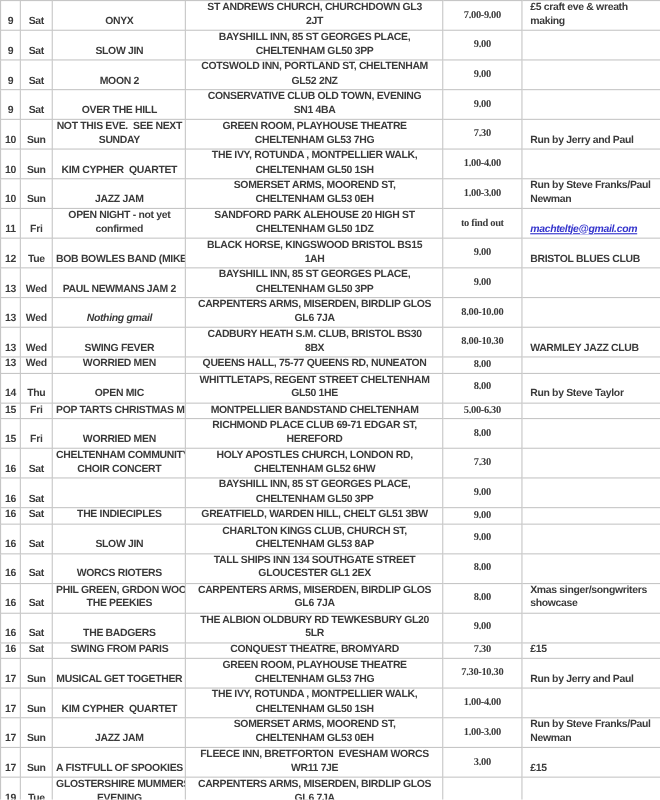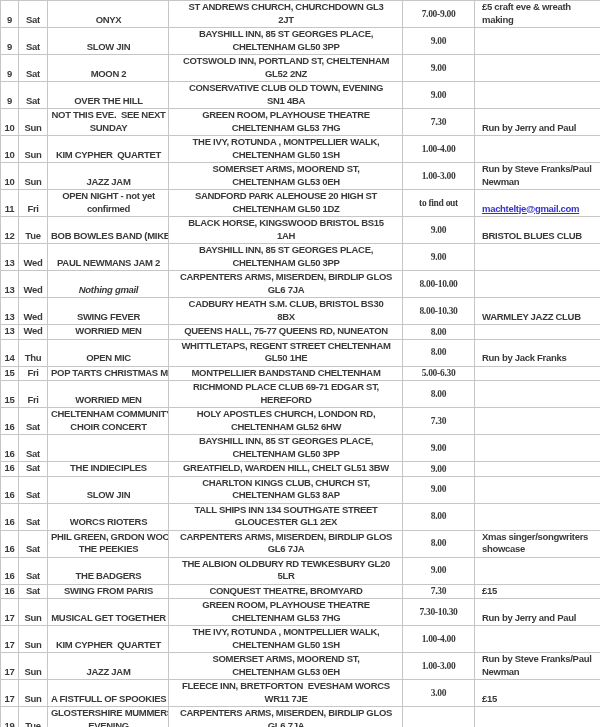--- a/index.html
+++ b/index.html
@@ -24,21 +24,21 @@
   }
   tr.tall{height:26.5px;}
   tr.short{height:14px;}
   td.c-date{text-align:center;padding:0 1px 1px 1px;}
   td.c-day{text-align:center;padding:0 1px 1px 1px;}
   td.c-event{text-align:center;}
   td.c-venue{text-align:center;}
   td.c-time{text-align:center;vertical-align:middle;padding:0 1px;font-family:Liberation Serif, serif;}
   td.c-note{text-align:left;padding-left:7px;margin-left:22px;}
   td.italic{font-style:italic;}
-  a.email{color:var(--link,#3333cc);text-decoration:underline;cursor:pointer;}
+  a.email{color:var(--link,#3333cc);text-decoration:underline;cursor:pointer;font-style:italic;}
 </style>
 </head>
 <body>
 
 <div class="sheet" style="--bg: #ffffff; --text: #3a3a3a; --border: #c6c6c6; --link: #3333cc;">
   <table>
     <colgroup>
       <col style="width:18px">
       <col style="width:29px">
       <col style="width:121px">
@@ -167,21 +167,21 @@
           <td class="c-time">8.00</td>
           <td class="c-note"></td>
         </tr>
         <tr class="tall">
           <td class="c-date">14</td>
           <td class="c-day">Thu</td>
           <td class="c-event">OPEN MIC</td>
           <td class="c-venue">WHITTLETAPS, REGENT STREET CHELTENHAM
 GL50 1HE</td>
           <td class="c-time">8.00</td>
-          <td class="c-note">Run by Jack Franks</td>
+          <td class="c-note">Run by Steve Taylor</td>
         </tr>
         <tr class="short">
           <td class="c-date">15</td>
           <td class="c-day">Fri</td>
           <td class="c-event">POP TARTS CHRISTMAS MUSIC</td>
           <td class="c-venue">MONTPELLIER BANDSTAND CHELTENHAM</td>
           <td class="c-time">5.00-6.30</td>
           <td class="c-note"></td>
         </tr>
         <tr class="tall">

